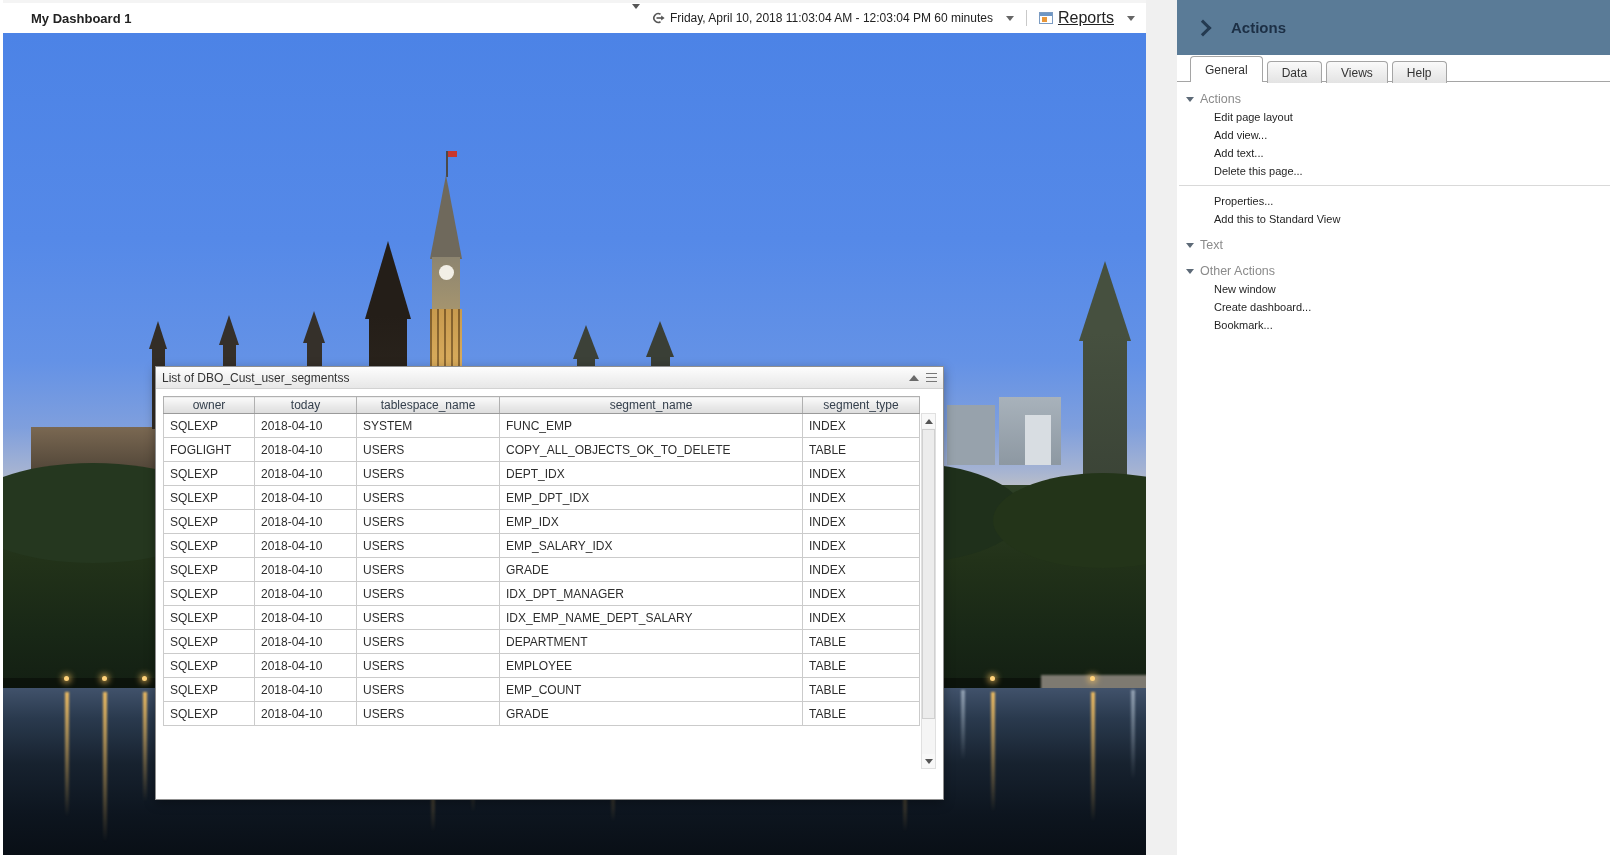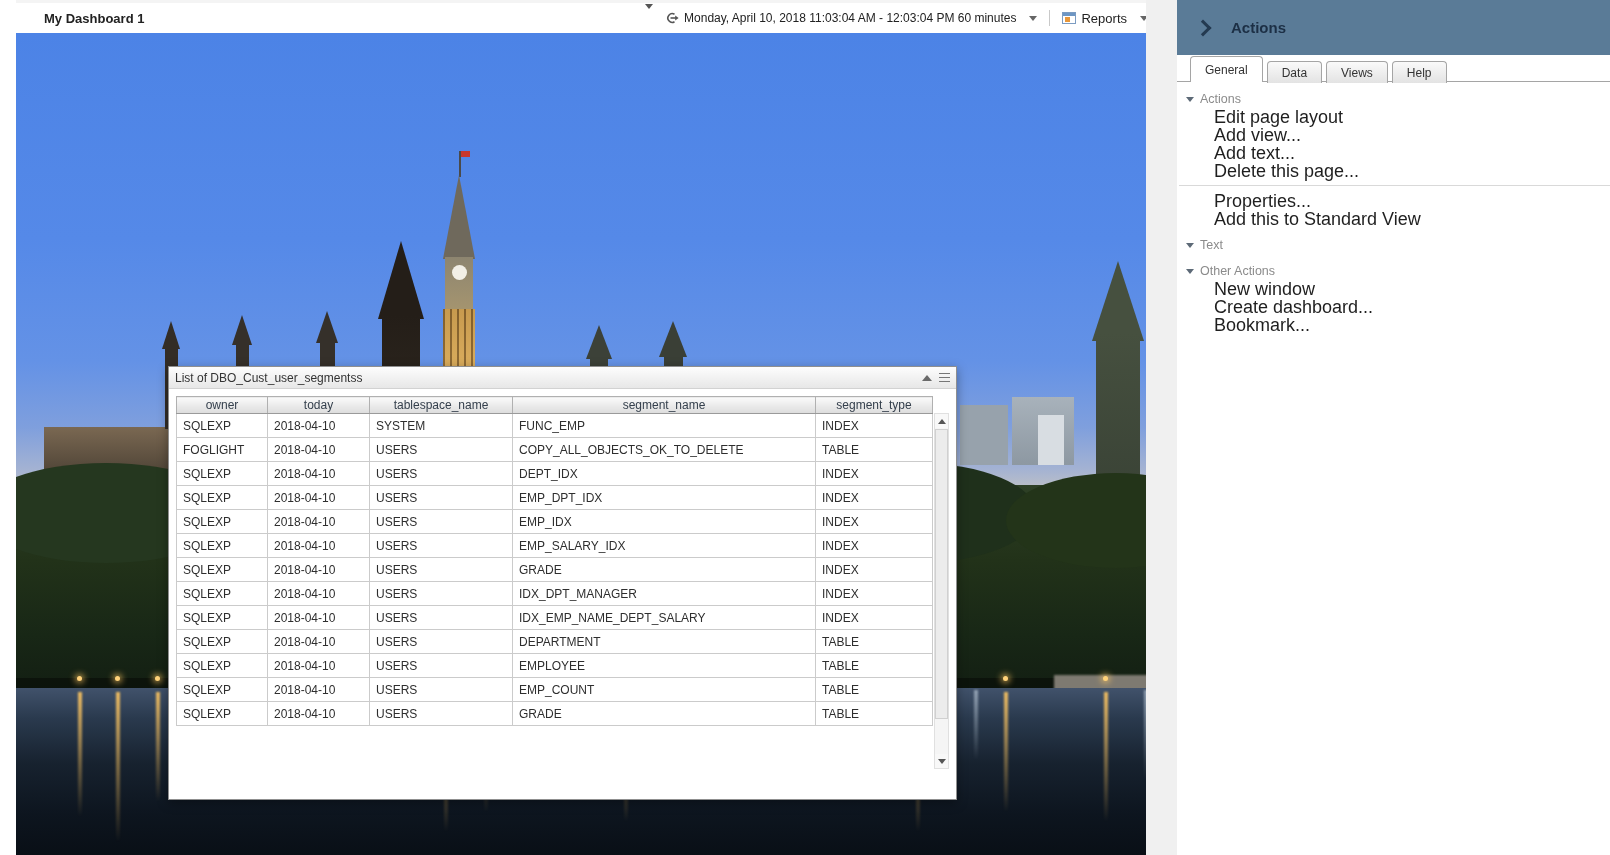--- a/index.html
+++ b/index.html
@@ -1,32 +1,32 @@
 <!DOCTYPE html>
 <html><head>
 <meta charset="utf-8">
 <style>
   * { margin:0; padding:0; box-sizing:border-box; }
   html,body { width:1610px; height:855px; overflow:hidden; background:#fff;
               font-family:"Liberation Sans", sans-serif; }
   .app { position:relative; width:1610px; height:855px; }
 
   
-  .main { position:absolute; left:16px; top:0; width:1146px; height:855px; background:#be185d; }
+  .main { position:absolute; left:3px; top:0; width:1146px; height:855px; background:#be185d; }
   .toolbar { position:absolute; left:0; top:0; width:1146px; height:33px; background:#fff;
              border-top:3px solid #f4f4f4; display:flex; align-items:center; }
   .db-title { font-size:13px; font-weight:bold; color:#222; margin-left:28px; }
   .toolbar-right { margin-left:auto; display:flex; align-items:center; margin-right:14px; }
   .timerange { display:flex; align-items:center; gap:5px; cursor:pointer; }
   .tr-text { font-size:12px; color:#222; }
   .dd-arrow { width:0; height:0; border-left:4px solid transparent; border-right:4px solid transparent;
               border-top:5px solid #666; margin-left:8px; }
   .vsep { width:1px; height:16px; background:#c9c9c9; margin:0 12px; }
   .reports { display:flex; align-items:center; gap:5px; cursor:pointer; }
-  .rp-text { font-size:13px; color:#222; }
+  .rp-text { font-size:16px; color:#222;text-decoration:underline; }
   .rp-icon { width:14px; height:12px; border:1px solid #7c9cc2; background:#fff; position:relative; }
   .rp-icon::before { content:""; position:absolute; left:0; top:0; right:0; height:3px; background:#6d96c4; }
   .rp-icon::after { content:""; position:absolute; left:2px; bottom:1px; width:5px; height:5px; background:#e8973a; }
   .top-collapse-handle { position:absolute; left:627px; top:0; width:12px; height:7px; }
   .top-collapse-handle::before { content:""; position:absolute; left:2px; top:1px; width:0; height:0;
       border-left:4px solid transparent; border-right:4px solid transparent; border-top:5px solid #555; }
 
   
   .canvas { position:absolute; left:0; top:33px; width:1146px; height:822px; overflow:hidden;
             background:linear-gradient(180deg,#4c82e4 0%, #5489e8 22%, #6392e8 38%, #7go 0); }
@@ -90,40 +90,40 @@
   .tab { display:inline-block; position:relative; font-size:12px; color:#333; padding:4px 14px 3px;
          margin-right:4px; border:1px solid #a5a5a5; border-bottom:none; border-radius:4px 4px 0 0;
          background:linear-gradient(180deg,#fafafa,#e3e3e3); top:4px; cursor:pointer; }
   .tab.active { background:#fff; top:1px; padding:6px 14px 5px; z-index:2; }
   .panel-body { padding-top:8px; }
   .section { margin-bottom:8px; }
   .section-header { display:flex; align-items:center; height:18px; cursor:pointer; }
   .sec-tri { width:0; height:0; border-left:4px solid transparent; border-right:4px solid transparent;
              border-top:5px solid #5d6a77; margin:0 6px 0 9px; }
   .sec-label { font-size:12.5px; color:#8b8b8b; }
-  .action-item { font-size:18px; color:#1f1f1f; line-height:18px; padding-left:37px; cursor:pointer; white-space:nowrap; }
+  .action-item { font-size:11px; color:#1f1f1f; line-height:18px; padding-left:37px; cursor:pointer; white-space:nowrap; }
   .action-item.selected { background:#d8e7f6; }
   .group-sep { height:1px; background:#d9d9d9; margin:5px 0 6px 2px; }
 </style>
 </head>
 <body>
 
 <div class="app">
 
   <div class="main">
     <div class="toolbar">
       <span class="db-title">My Dashboard 1</span>
       <div class="toolbar-right">
         <div class="timerange">
           <svg width="15" height="14" viewBox="0 0 15 14">
             <path d="M10.5 3.2 A4.4 4.4 0 1 0 10.5 10.8" fill="none" stroke="#555" stroke-width="1.6"></path>
             <line x1="6.5" y1="7" x2="12" y2="7" stroke="#555" stroke-width="1.6"></line>
             <path d="M11.2 4.6 L14.6 7 L11.2 9.4 Z" fill="#555"></path>
           </svg>
-          <span class="tr-text">Monday, April 10, 2018 11:03:04 AM - 12:03:04 PM 60 minutes</span>
+          <span class="tr-text">Friday, April 10, 2018 11:03:04 AM - 12:03:04 PM 60 minutes</span>
           <span class="dd-arrow"></span>
         </div>
         <span class="vsep"></span>
         <div class="reports">
           <span class="rp-icon"></span>
           <span class="rp-text">Reports</span>
           <span class="dd-arrow"></span>
         </div>
       </div>
       <div class="top-collapse-handle"></div>

